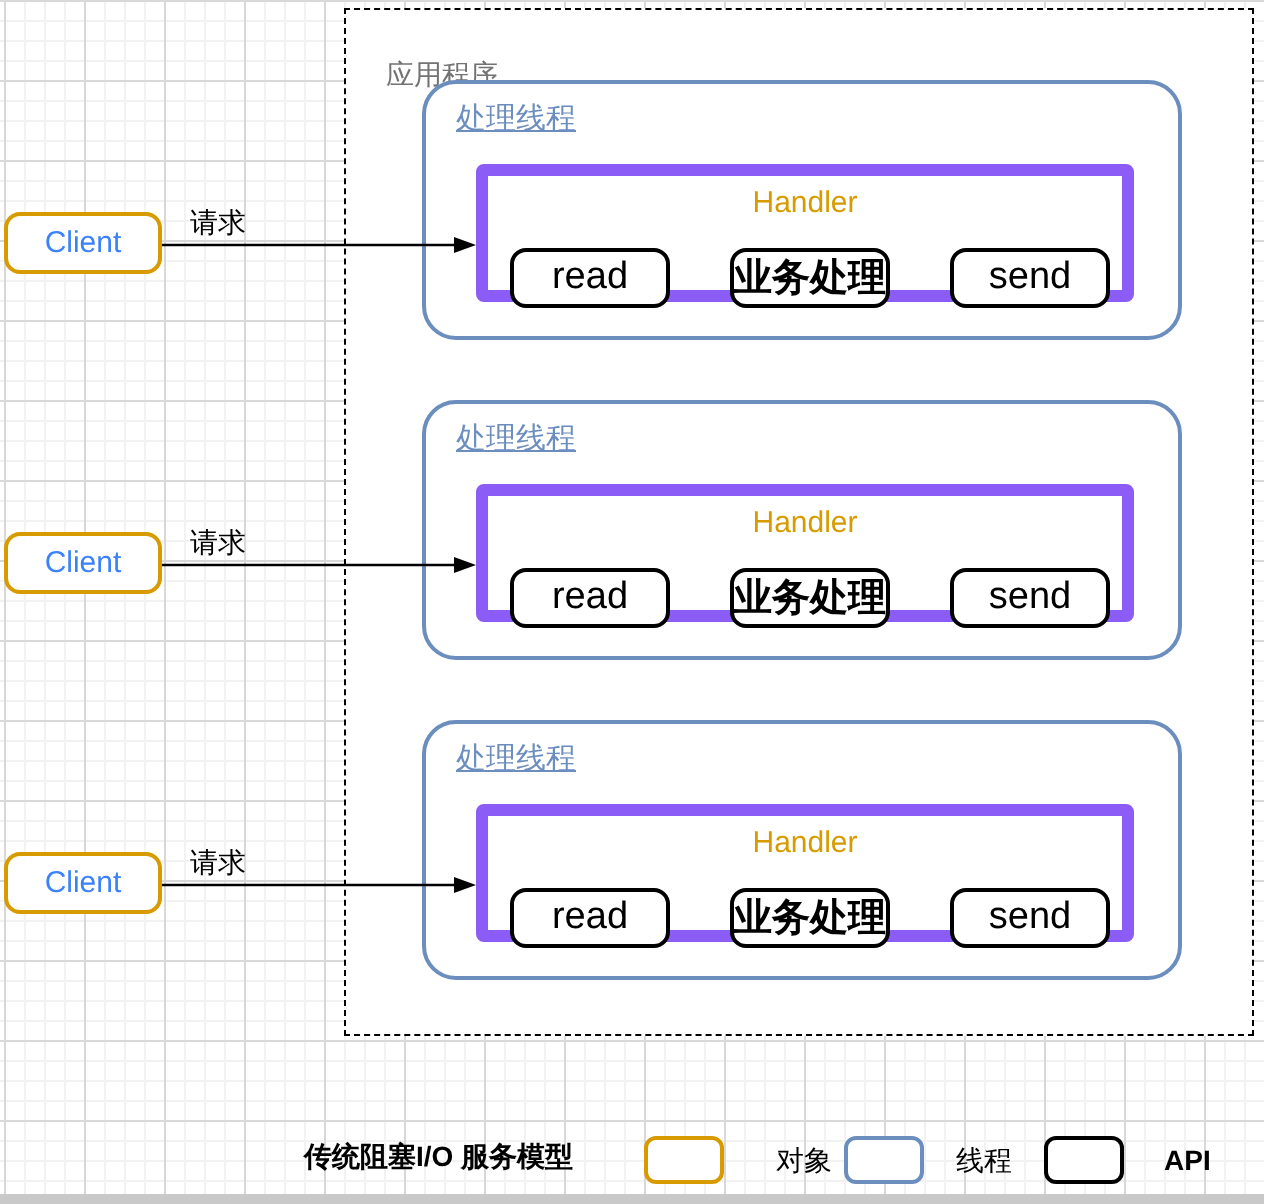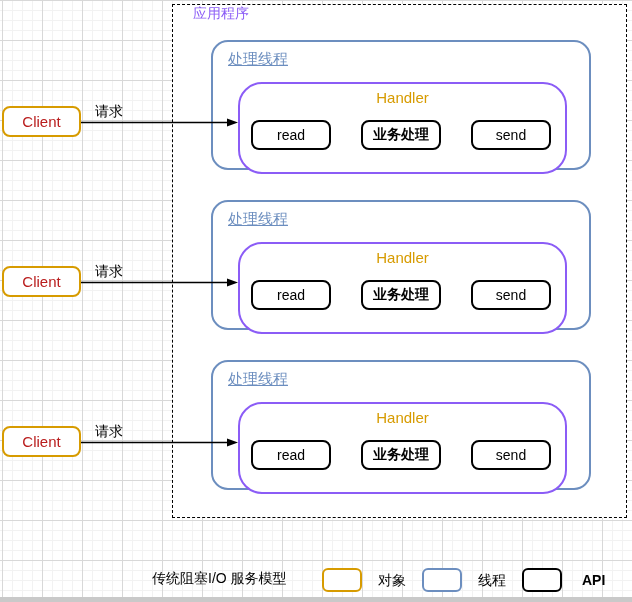--- a/index.html
+++ b/index.html
@@ -14,67 +14,67 @@
       linear-gradient(to bottom, #f2f2f2 1px, transparent 1px);
     background-size: 40px 40px, 40px 40px, 10px 10px, 10px 10px;
     background-position: 2px 0px, 0px 0px, 2px 0px, 0px 0px;
   }
   * { box-sizing: border-box; }
 
   .app-box {
     position:absolute; left:172px; top:4px; width:455px; height:514px;
     background:#ffffff; border:1px dashed #000000;
   }
-  .app-label { position:absolute; left:20px; top:0; font-size:14px; color:#8b5cf6; white-space:nowrap; }
+  .app-label { position:absolute; left:20px; top:24px; font-size:14px; color:#737373; white-space:nowrap; }
 
   .thread-box {
     position:absolute; left:38px; width:380px; height:130px;
     background:#ffffff; border:2px solid #6C8EBF; border-radius:17px;
   }
   .t1 { top:35px; } .t2 { top:195px; } .t3 { top:355px; }
   .thread-label { position:absolute; left:15px; top:8px; font-size:15px; color:#6C8EBF; white-space:nowrap;text-decoration:underline; }
 
   .handler-box {
-    position:absolute; left:25px; top:40px; width:329px; height:92px;
-    background:#ffffff; border:2px solid #8b5cf6; border-radius:24px;
+    position:absolute; left:25px; top:40px; width:329px; height:69px;
+    background:#ffffff; border:6px solid #8b5cf6; border-radius:4px;
   }
   .handler-label { position:absolute; left:0; top:5px; width:100%; text-align:center; font-size:15px; color:#D79B00; }
 
   .step-box {
     position:absolute; top:36px; width:80px; height:30px;
     background:#ffffff; border:2px solid #000000; border-radius:8px;
     display:flex; align-items:center; justify-content:center;
-    font-size:14px; color:#000; white-space:nowrap;
+    font-size:19px; color:#000; white-space:nowrap;
   }
   .s1 { left:11px; } .s2 { left:121px;font-weight:bold; } .s3 { left:231px; }
 
   .client-box {
     position:absolute; left:2px; width:79px; height:31px;
     background:#ffffff; border:2px solid #D79B00; border-radius:8px;
     display:flex; align-items:center; justify-content:center;
-    font-size:15px; color:#b91c1c;
+    font-size:15px; color:#3b82f6;
   }
   .c1 { top:106px; } .c2 { top:266px; } .c3 { top:426px; }
 
   .request-arrow { position:absolute; left:81px; width:157px; height:11px; }
   .a1 { top:117px; } .a2 { top:277px; } .a3 { top:437px; }
 
   .request-label {
     position:absolute; left:85px; width:48px; text-align:center;
     font-size:14px; line-height:14px; color:#000; white-space:nowrap;
   }
   .r1 { top:104px; } .r2 { top:264px; } .r3 { top:424px; }
 
-  .legend-title { position:absolute; left:152px; top:570px; font-size:14px; line-height:16px; font-weight:normal; color:#000; white-space:nowrap; }
+  .legend-title { position:absolute; left:152px; top:570px; font-size:14px; line-height:16px; font-weight:bold; color:#000; white-space:nowrap; }
   .legend-swatch { position:absolute; top:568px; width:40px; height:24px; background:#ffffff; border-radius:6px; }
   .sw-object { left:322px; border:2px solid #D79B00; }
   .sw-thread { left:422px; border:2px solid #6C8EBF; }
   .sw-api    { left:522px; border:2px solid #000000; }
   .legend-label { position:absolute; top:572px; font-size:14px; color:#000; white-space:nowrap; }
-  .ll-object { left:378px; } .ll-thread { left:478px; } .ll-api { left:582px;font-weight:bold; }
+  .ll-object { left:388px; } .ll-thread { left:478px; } .ll-api { left:582px;font-weight:bold; }
 
   .bottom-edge { position:absolute; left:0; bottom:0; width:632px; height:5px; background:#c9c9c9; }
 </style>
 </head>
 <body>
 
 <div class="canvas">
 
   <div class="app-box">
     <div class="app-label">应用程序</div>

